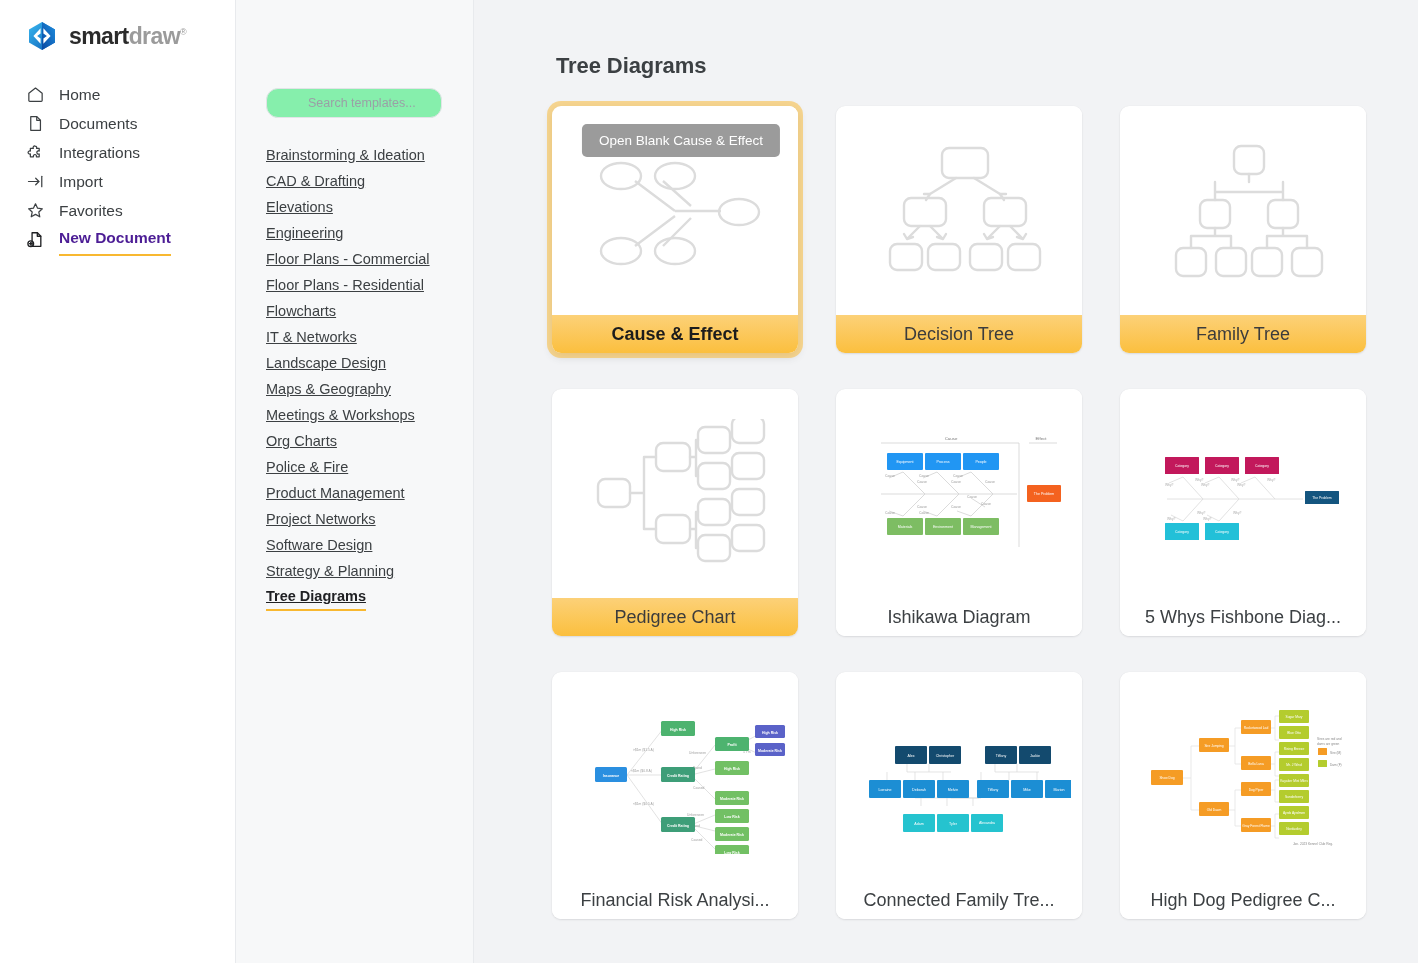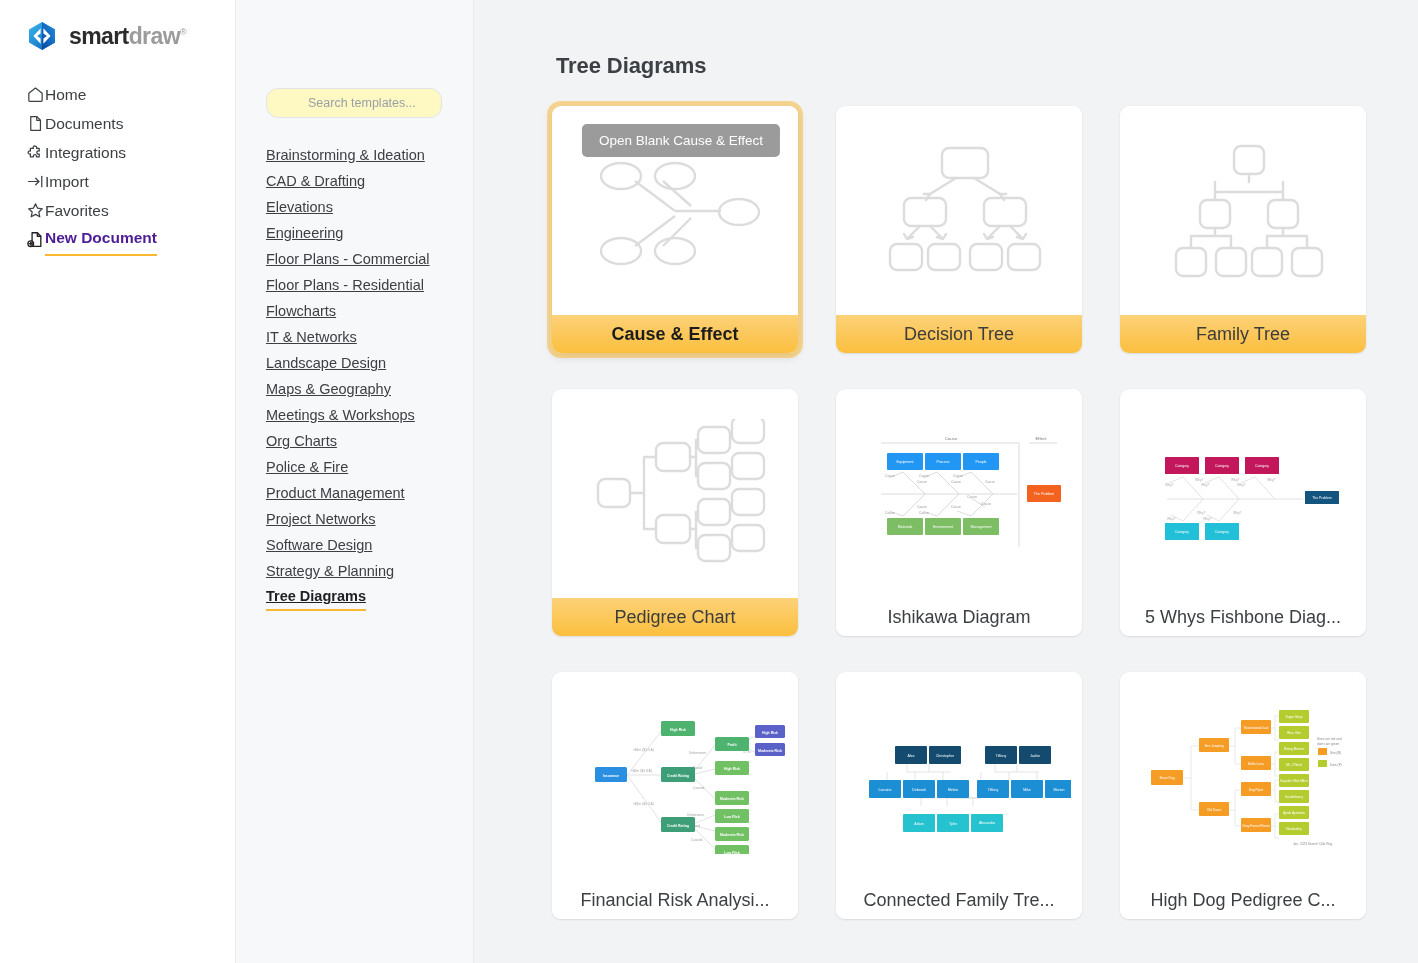--- a/index.html
+++ b/index.html
@@ -26,21 +26,21 @@
     padding: 18px 0 0 26px; height: 54px;
   }
   .logo-mark { width: 32px; height: 32px; display: block; }
   .logo-text { font-size: 23px; letter-spacing: -0.6px; font-weight: 700; }
   .logo-smart { color: #2b2b2b; }
   .logo-draw { color: #9b9b9b; }
   .logo-tm { color: #9b9b9b; font-size: 9px; vertical-align: super; font-weight: 400; }
 
   .nav-list { margin-top: 26px; padding: 0 0 0 26px; }
   .nav-item {
-    display: flex; align-items: center; 
+    display: flex; align-items: center; gap: 14px;
     height: 29px; margin-bottom: 0px;
     color: #3c4043; font-size: 15.5px;
     cursor: pointer; position: relative;
     width: 184px;
   }
   .nav-item + .nav-item { margin-top: 0; }
   .nav-ico { width: 19px; height: 19px; display: inline-block; flex: 0 0 19px; }
   .nav-ico svg { display: block; }
   .nav-label { line-height: 29px; }
   .nav-item.active .nav-label {
@@ -55,21 +55,21 @@
     background: #f7f8f9;
     border-right: 1px solid #e8eaed;
     padding: 0;
   }
   .searchwrap {
     margin: 88px 0 0 30px;
     width: 176px; height: 30px;
     display: flex; align-items: stretch;
     border: 1px solid #e2e4e7;
     border-radius: 12px;
-    background: #fef9c3;
+    background: #86efac;
     overflow: hidden;
     padding-left: 31px;
   }
   .search-input {
     flex: 1; border: 0; outline: 0; background: transparent;
     padding: 0 8px 0 10px;
     font-family: "Liberation Sans", sans-serif;
     font-size: 12.5px; color: #5f6368;
   }
   .search-input::placeholder { color: #9aa0a6; }

